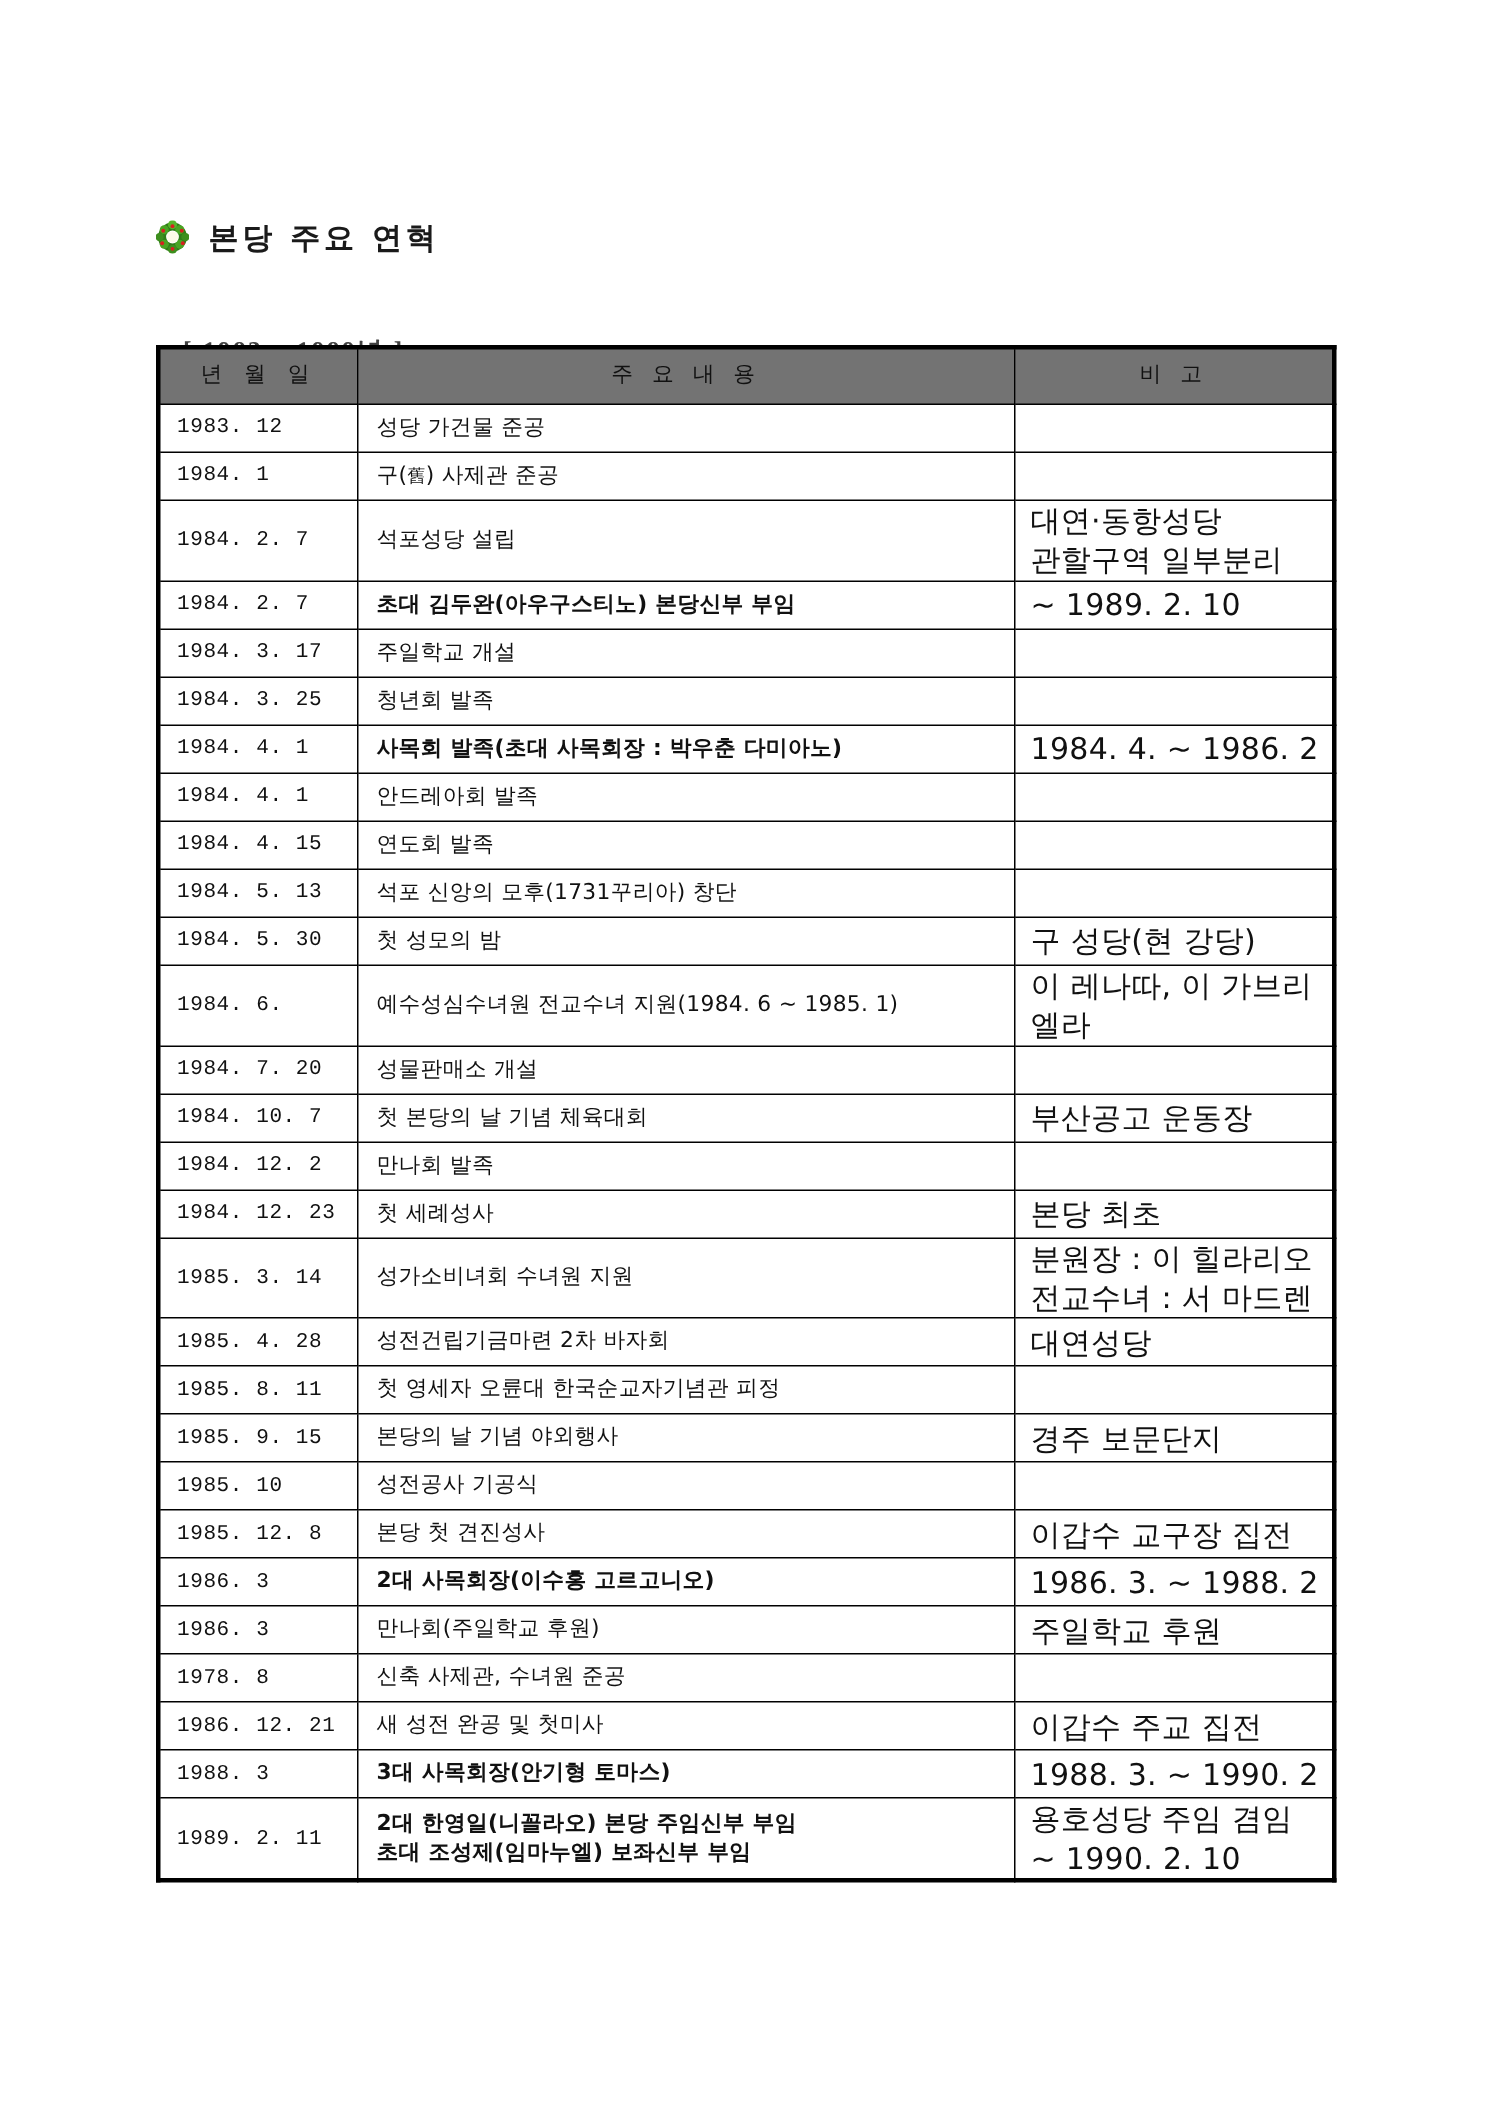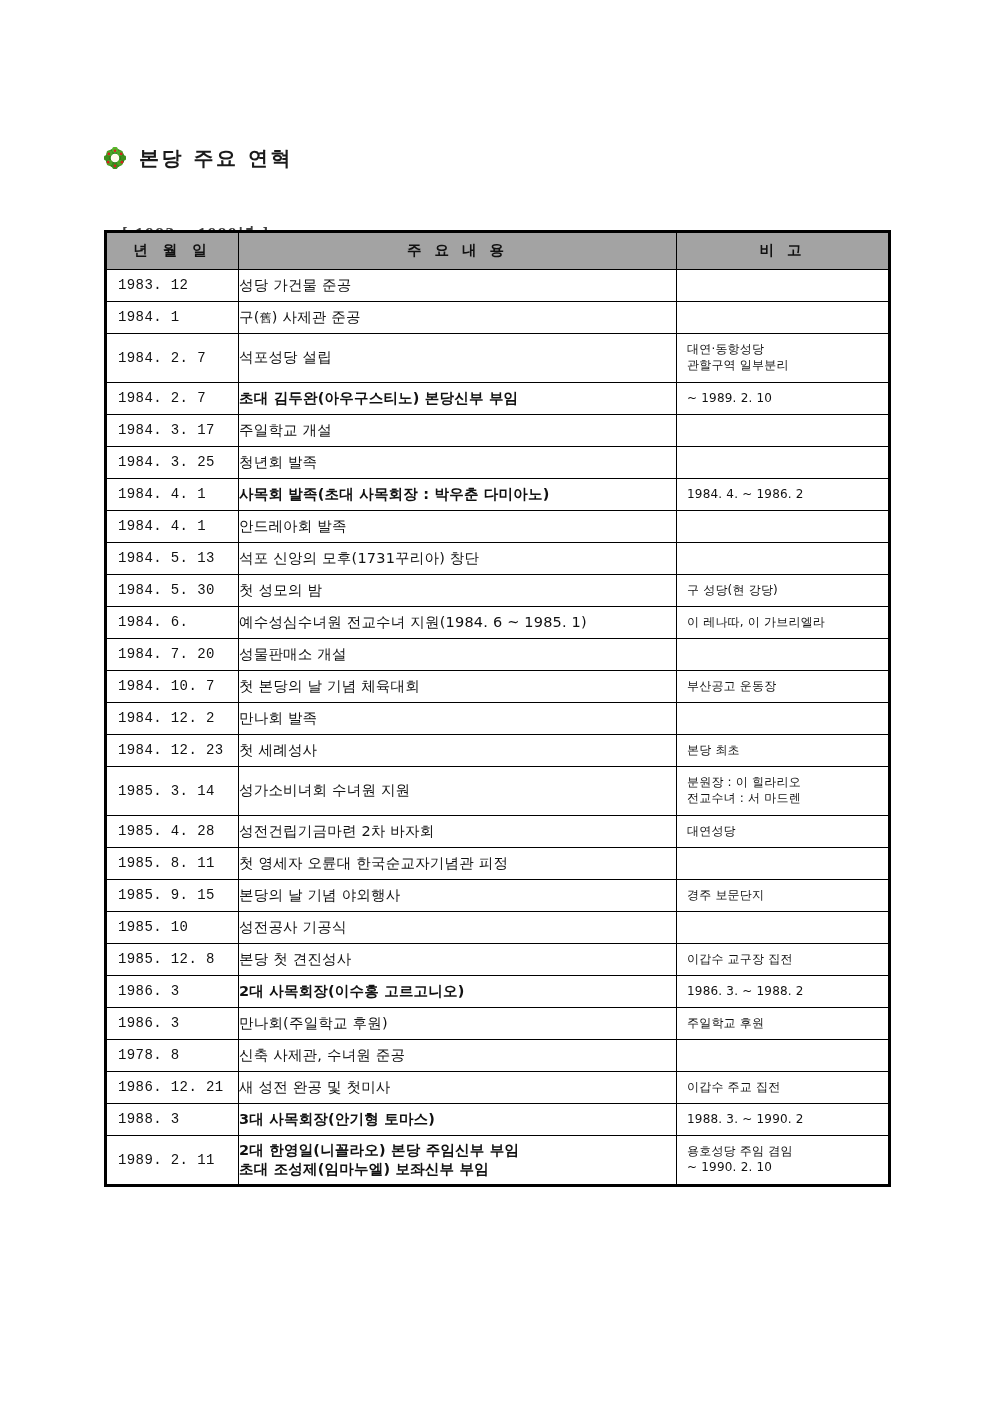--- a/index.html
+++ b/index.html
@@ -84,51 +84,51 @@
     color: #111111;
     line-height: 1.32;
   }
 
   
   .history-table {
     border: 3px solid #000000;
   }
 
   thead th {
-    background: #a3a3a3;
+    background: #737373;
     height: 36px;
     text-align: center;
-    font-weight: 700;
+    font-weight: 400;
     font-size: 15.5px;
     letter-spacing: 4px;
     border-bottom: 3px solid #000000;
     padding: 0 4px;
   }
   thead th.th-date { letter-spacing: 5px; }
 
   tbody td {
     height: 31px;
   }
   tbody tr.tall td { height: 48px; }
 
   td.cell-date {
     padding-left: 11px;
     font-family: Liberation Mono, monospace;
     font-size: 14px;
     letter-spacing: 0.4px;
     white-space: nowrap;
   }
   td.cell-main {
-    padding-left: 0;
+    padding-left: 12px;
     letter-spacing: 0.2px;
   }
   td.cell-note {
     padding-left: 10px;
     letter-spacing: 0.2px;
-    font-size: 12px;
+    font-size: 20px;
   }
   td.bold { font-weight: 700; }
   .sub-line { display: block; }
   .hanja { font-size: 12px; }
 </style>
 </head>
 <body>
 
 <div class="page">
 
@@ -208,20 +208,25 @@
           <td class="cell-date">1984. 4. 1</td>
           <td class="cell-main bold">사목회 발족(초대 사목회장 : 박우춘 다미아노)</td>
           <td class="cell-note">1984. 4. ~ 1986. 2</td>
         </tr>
         <tr>
           <td class="cell-date">1984. 4. 1</td>
           <td class="cell-main">안드레아회 발족</td>
           <td class="cell-note"></td>
         </tr>
         <tr>
+          <td class="cell-date">1984. 4. 15</td>
+          <td class="cell-main">연도회 발족</td>
+          <td class="cell-note"></td>
+        </tr>
+        <tr>
           <td class="cell-date">1984. 5. 13</td>
           <td class="cell-main">석포 신앙의 모후(1731꾸리아) 창단</td>
           <td class="cell-note"></td>
         </tr>
         <tr>
           <td class="cell-date">1984. 5. 30</td>
           <td class="cell-main">첫 성모의 밤</td>
           <td class="cell-note">구 성당(현 강당)</td>
         </tr>
         <tr>

